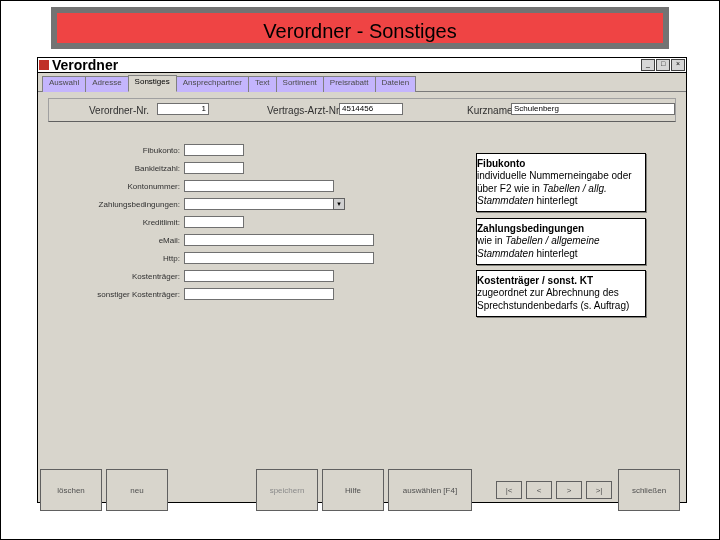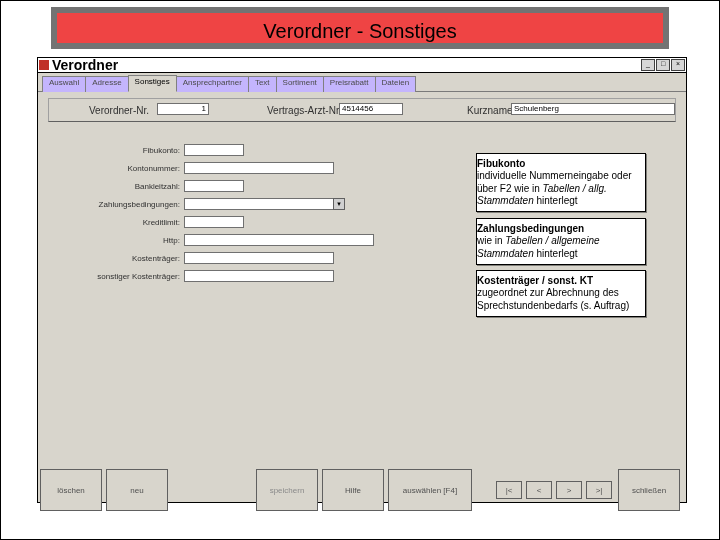--- a/index.html
+++ b/index.html
@@ -251,35 +251,39 @@
       <span class="hdr-lbl" style="left:418px">Kurzname</span>
       <div class="hdr-input" style="left:462px; width:164px">Schulenberg</div>
     </div>
 
     <div class="form">
       <div class="frow">
         <div class="flbl">Fibukonto:</div>
         <div class="fin w60"></div>
       </div>
       <div class="frow">
+        <div class="flbl">Bankleitzahl:</div>
+        <div class="fin w60"></div>
+      </div>
+      <div class="frow">
         <div class="flbl">Kontonummer:</div>
         <div class="fin w140"></div>
-      </div>
-      <div class="frow">
-        <div class="flbl">Bankleitzahl:</div>
-        <div class="fin w60"></div>
       </div>
       <div class="frow">
         <div class="flbl">Zahlungsbedingungen:</div>
         <div class="fin w140"></div>
         <div class="dd-btn">▾</div>
       </div>
       <div class="frow">
         <div class="flbl">Kreditlimit:</div>
         <div class="fin w60"></div>
+      </div>
+      <div class="frow">
+        <div class="flbl">eMail:</div>
+        <div class="fin w180"></div>
       </div>
       <div class="frow">
         <div class="flbl">Http:</div>
         <div class="fin w180"></div>
       </div>
       <div class="frow">
         <div class="flbl">Kostenträger:</div>
         <div class="fin w140"></div>
       </div>
       <div class="frow">

